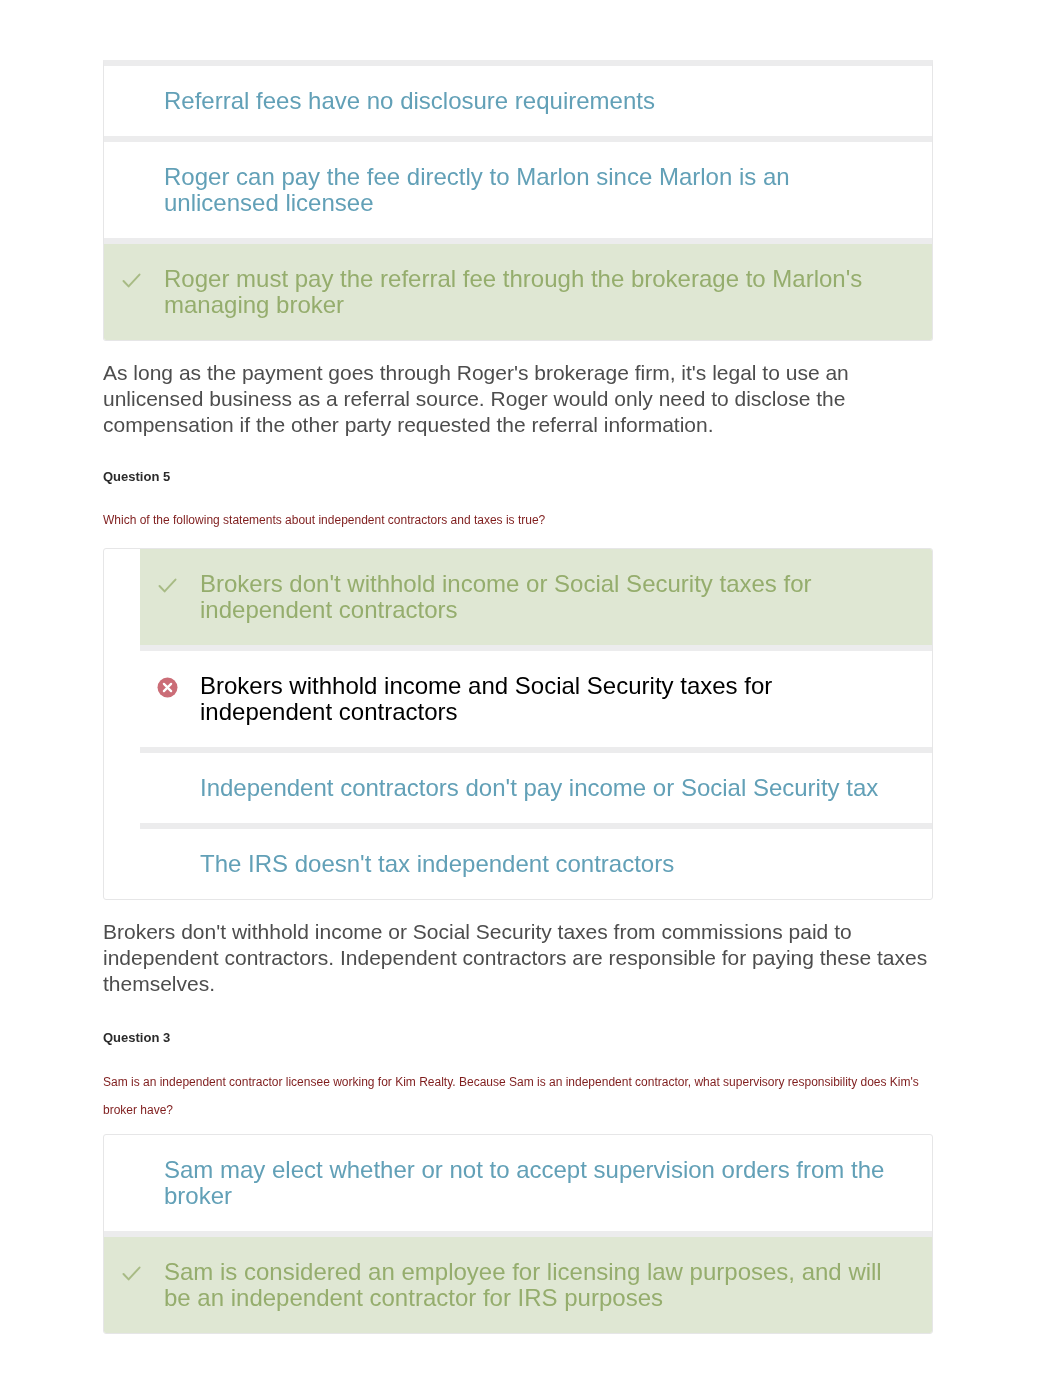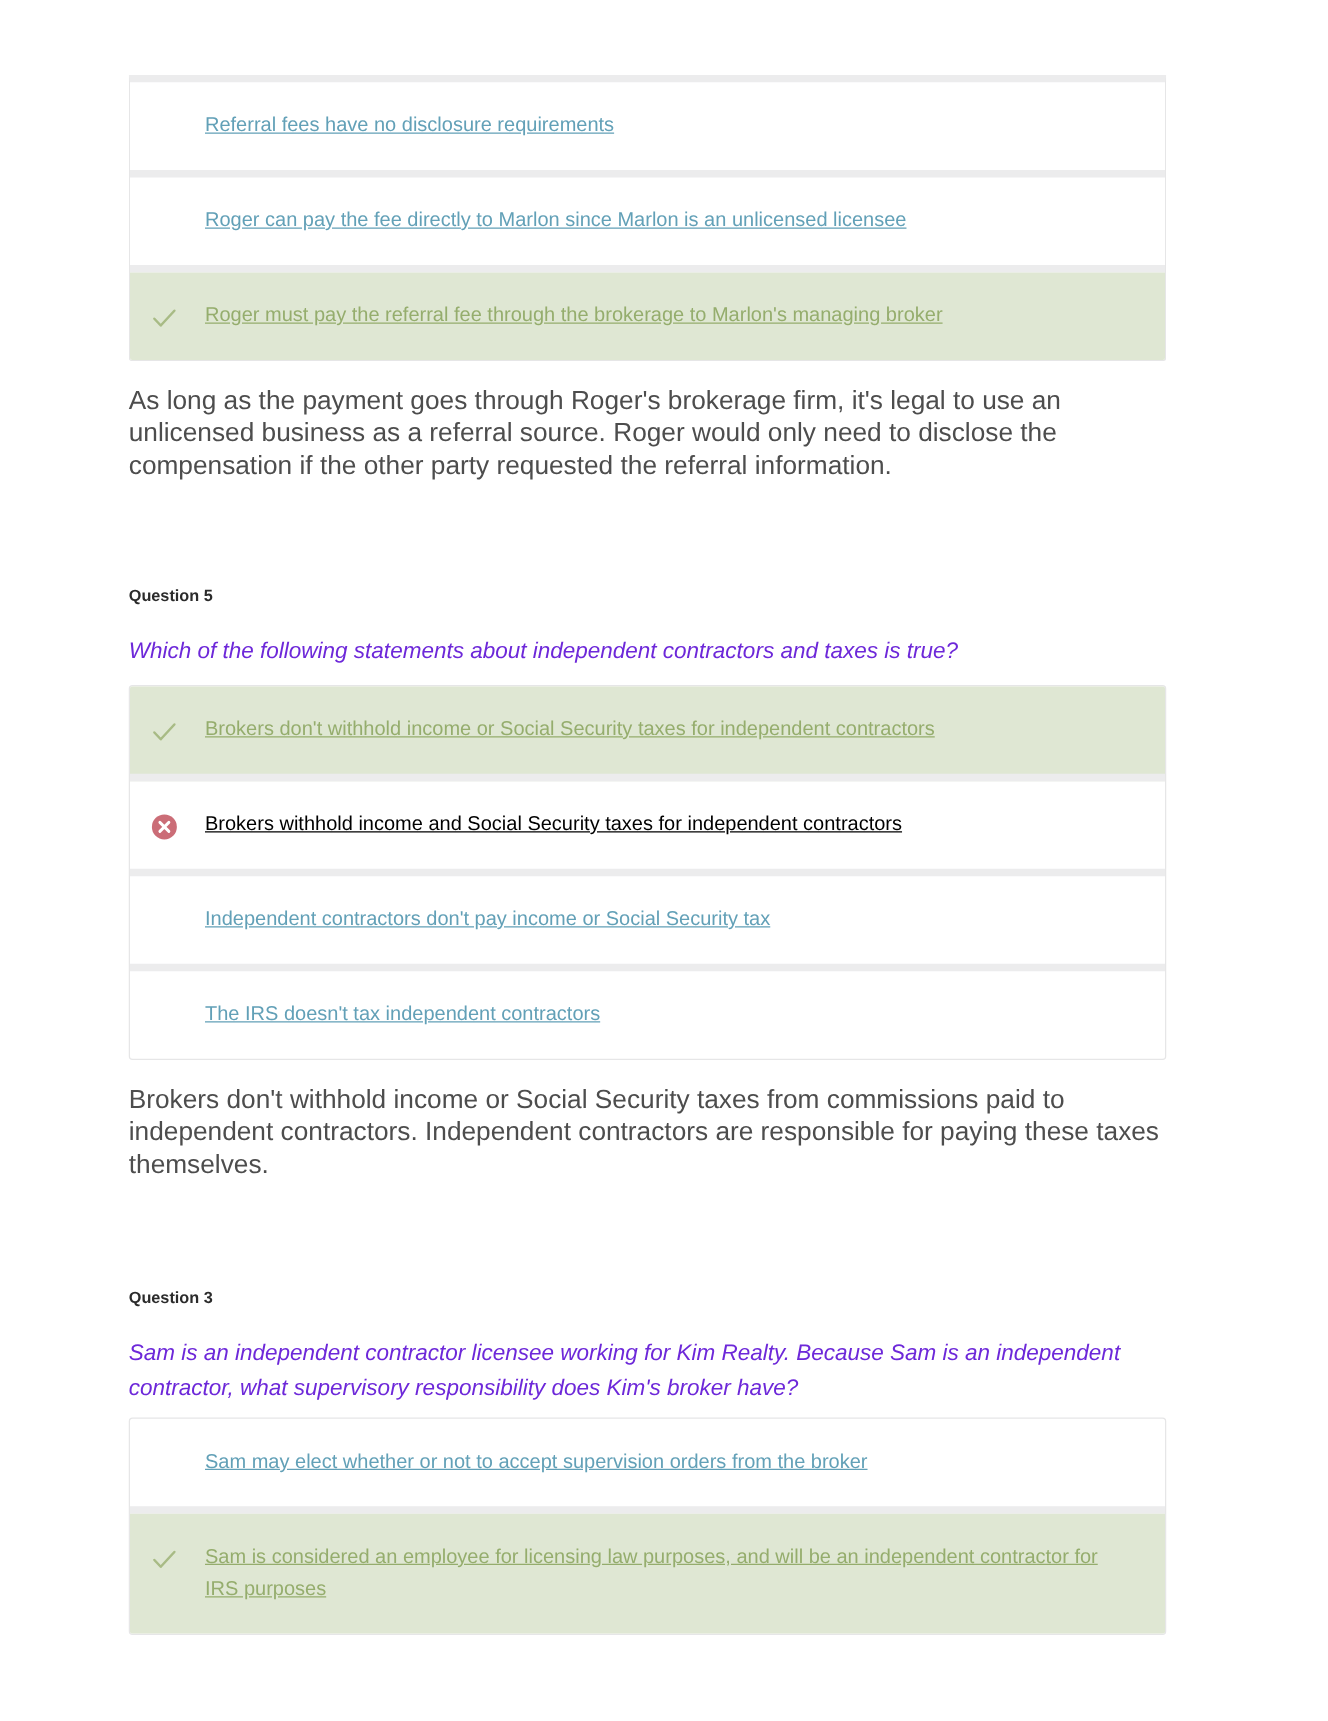--- a/index.html
+++ b/index.html
@@ -2,27 +2,27 @@
 <html><head>
 <meta charset="utf-8">
 <title>Quiz Review</title>
 <style>
   html,body{margin:0;padding:0;}
   body{width:1062px;height:1377px;background:#ffffff;font-family:"Liberation Sans",sans-serif;overflow:hidden;
        -webkit-font-smoothing:antialiased;}
   .page{position:relative;width:1062px;height:1377px;}
   .qblock{position:absolute;left:103px;width:830px;}
   .qhead{font-size:13px;font-weight:bold;color:#2b2b2b;margin:0;line-height:18px;}
-  .qtext{font-size:18px;color:#6d28d9;line-height:28px;margin:0;font-style:italic;}
+  .qtext{font-size:12px;color:#7f1d1d;line-height:28px;margin:0;}
   .card{border:1px solid #e6e6e7;border-radius:3px;background:#fff;overflow:hidden;}
   .card.cut-top{border-top:6px solid #ececed;border-radius:0 0 3px 3px;}
   .opt{display:flex;align-items:stretch;border-bottom:6px solid #ececed;}
   .opt:last-child{border-bottom:none;}
   .mark{width:60px;flex:0 0 60px;display:flex;justify-content:flex-start;align-items:flex-start;padding-top:26px;box-sizing:border-box;padding-left:17px;}
-  .label{font-size:16px;line-height:26px;color:#62a0b7;padding:22px 24px 22px 0;text-decoration:underline;}
+  .label{font-size:24px;line-height:26px;color:#62a0b7;padding:22px 24px 22px 0;}
   .opt.correct{background:#dfe7d3;}
   .opt.correct .label{color:#95ad6d;}
   .opt.wrong .label{color:#000000;}
   .expl{font-size:21px;color:#4d4d4d;line-height:26px;margin:0;}
   .ico{display:block;}
 </style>
 </head>
 <body>
 
 <div class="page">
@@ -45,21 +45,21 @@
         </div>
         <div class="label">Roger must pay the referral fee through the brokerage to Marlon's managing broker</div>
       </div>
     </div>
     <p class="expl" style="margin-top:19px;">As long as the payment goes through Roger's brokerage firm, it's legal to use an unlicensed business as a referral source.  Roger would only need to disclose the compensation if the other party requested the referral information.</p>
   </div>
 
   <div class="qblock" style="top:468px;">
     <div class="qhead">Question 5</div>
     <p class="qtext" style="margin-top:20px;">Which of the following statements about independent contractors and taxes is true?</p>
-    <div class="card" style="margin-top:14px;">
+    <div class="card" style="margin-top:14px;padding-left:36px;">
       <div class="opt correct">
         <div class="mark">
           <svg class="ico" width="21" height="21" viewBox="0 0 21 21">
             <path d="M2.5 11 L7.6 16.4 L18.5 4.6" fill="none" stroke="#a8bb85" stroke-width="2" stroke-linecap="round" stroke-linejoin="round"></path>
           </svg>
         </div>
         <div class="label">Brokers don't withhold income or Social Security taxes for independent contractors</div>
       </div>
       <div class="opt wrong">
         <div class="mark">

